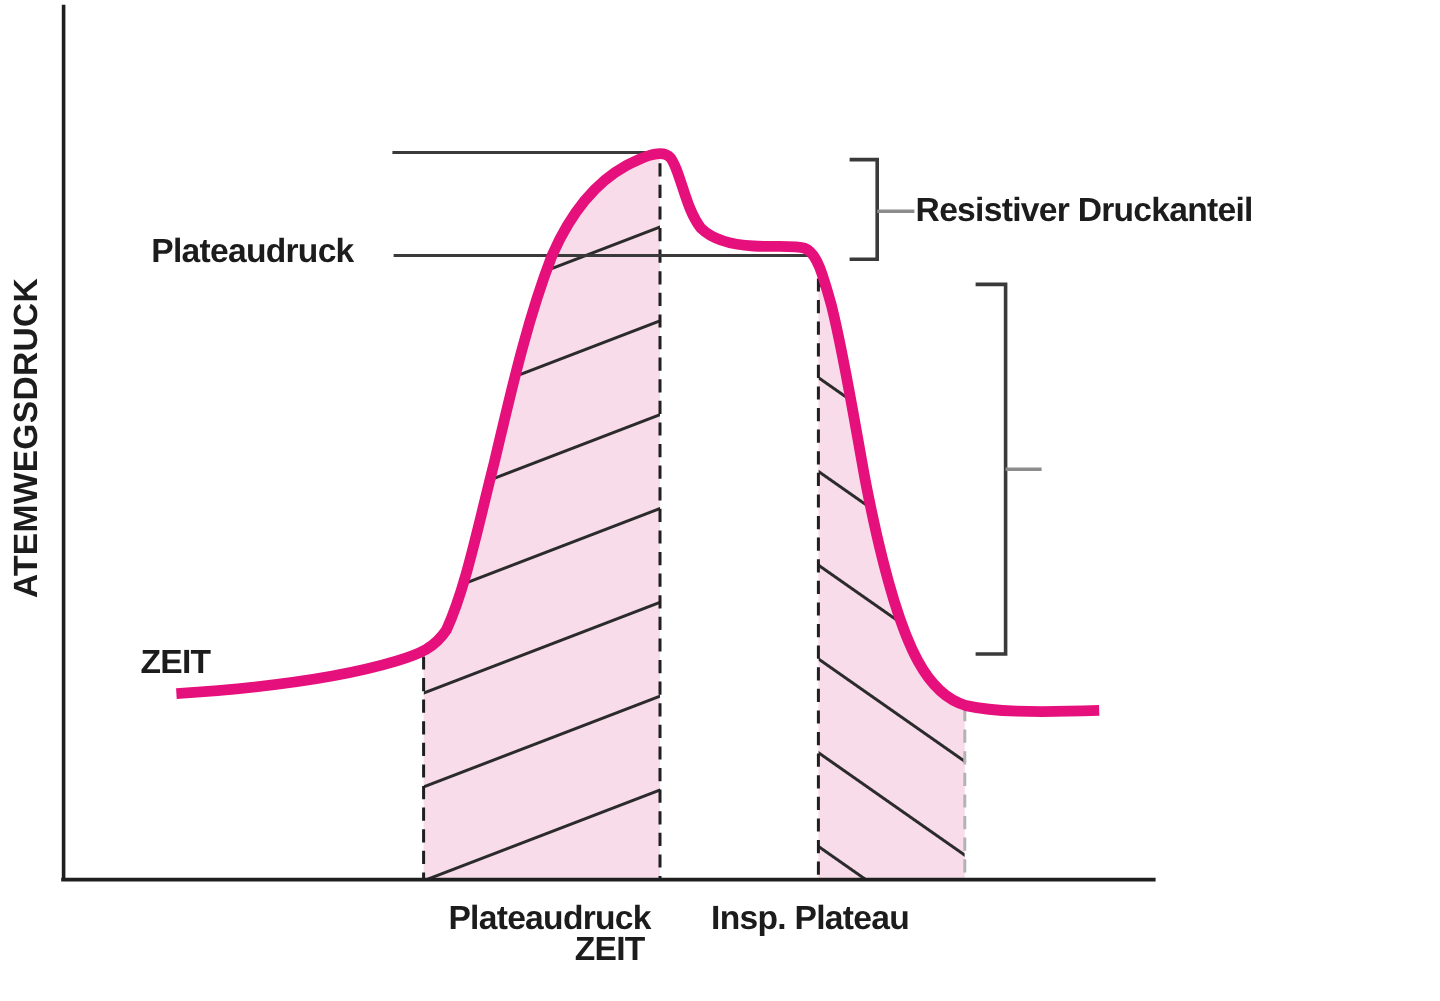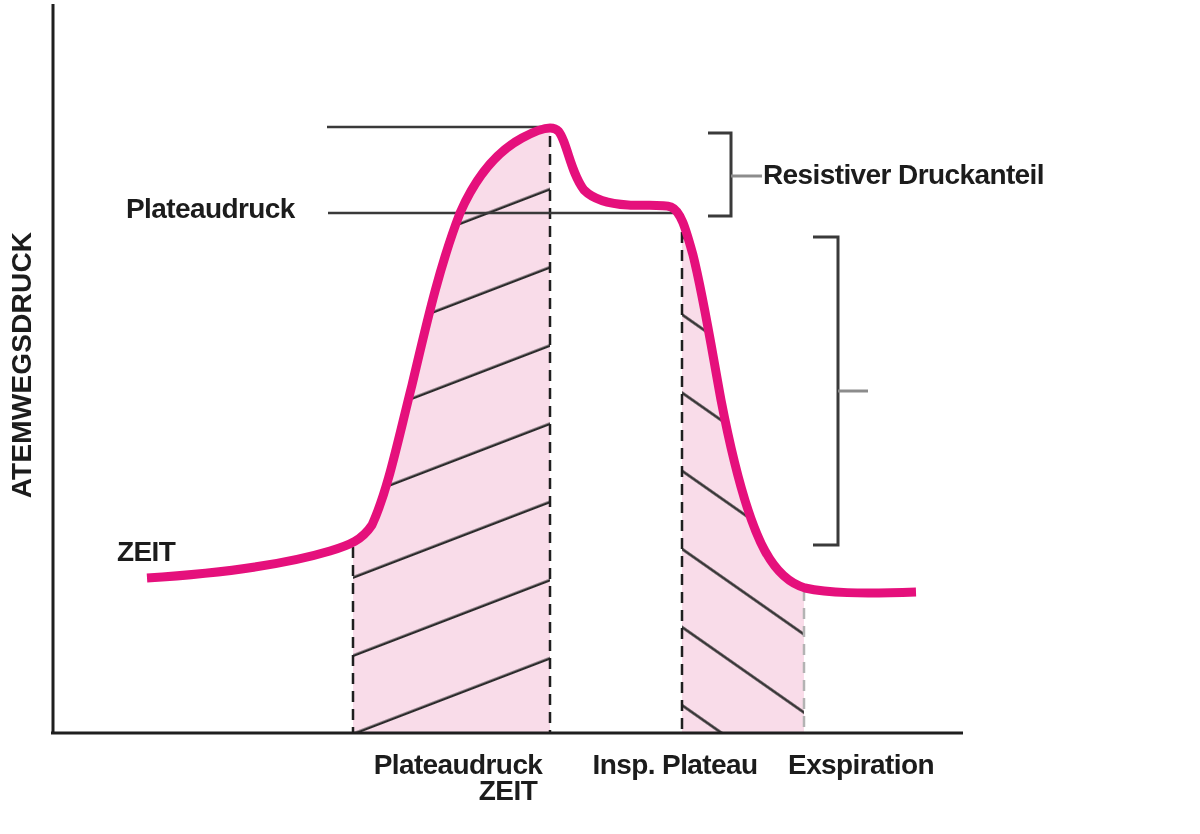--- a/index.html
+++ b/index.html
@@ -118,16 +118,15 @@
 
   <div class="lbl ylabel">ATEMWEGSDRUCK</div>
 
   <div class="lbl" style="left:126px;top:195px;">Plateaudruck</div>
   <div class="lbl" style="left:117px;top:538px;">ZEIT</div>
 
   <div class="lbl" style="left:763px;top:161px;">Resistiver Druckanteil</div>
 
   <div class="lbl centered" style="left:458px;top:751px;">Plateaudruck</div>
   <div class="lbl centered" style="left:675px;top:751px;">Insp. Plateau</div>
-  <div class="lbl centered" style="left:861px;top:751px;">Exspiration</div>
 
   <div class="lbl centered" style="left:508px;top:777px;">ZEIT</div>
 </div>
 
 </body></html>

